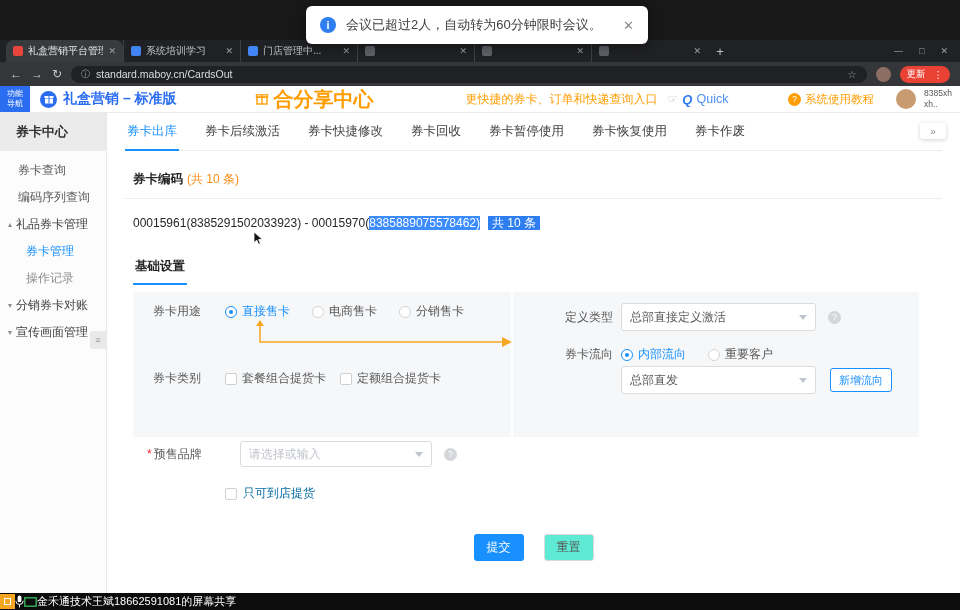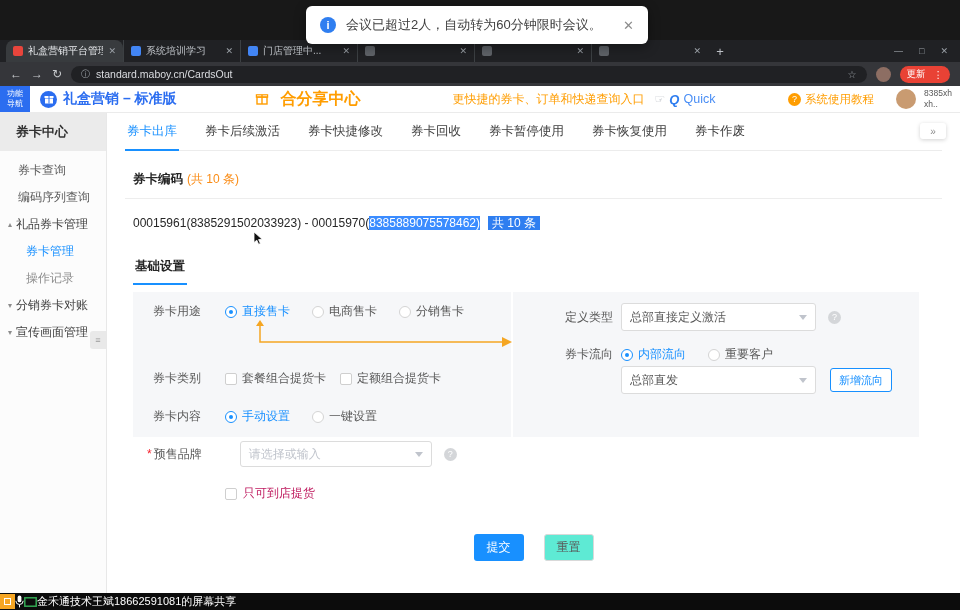--- a/index.html
+++ b/index.html
@@ -27,21 +27,21 @@
   #urlpill .info-ic { color:#9aa0a6; font-size:9px; }
   #urlpill .star { margin-left:auto; color:#9aa0a6; font-size:10px; }
   #addr-avatar { width:15px; height:15px; border-radius:50%; background:#8d6e63; flex:none; }
   #updatepill { background:#e94235; color:#fff; font-size:9.5px; border-radius:9px; padding:2px 7px; display:flex; gap:8px; align-items:center; flex:none; }
 
   
   #appheader { position:absolute; left:0; top:86px; width:960px; height:27px; background:#fff; border-bottom:1px solid #ebebeb; display:flex; align-items:center; }
   #navtoggle { width:30px; height:26px; background:#2b6df0; color:#fff; font-size:8px; line-height:1.2; display:flex; flex-direction:column; align-items:center; justify-content:center; flex:none; }
   #logo { width:17px; height:17px; border-radius:50%; background:#2b6df0; margin-left:10px; display:flex; align-items:center; justify-content:center; flex:none; }
   #brand { color:#2b6df0; font-weight:bold; font-size:14px; margin-left:6px; white-space:nowrap; }
-  #sharecenter { display:flex; align-items:center; gap:12px; margin-left:78px; color:#ff9d00; font-weight:bold; font-size:16px; white-space:nowrap; }
+  #sharecenter { display:flex; align-items:center; gap:5px; margin-left:78px; color:#ff9d00; font-weight:bold; font-size:20px; white-space:nowrap; }
   #quickhint { margin-left:92px; color:#ff9d00; font-size:12px; white-space:nowrap; }
   #quickgrp { display:flex; align-items:center; gap:4px; margin-left:10px; }
   .pointer-ic { color:#b9bdc4; font-size:12px; }
   .q-logo { color:#2f7ef0; font-weight:bold; font-style:italic; font-size:13px; }
   .q-text { color:#4a8ef5; font-size:12.5px; }
   #hdr-right { margin-left:auto; display:flex; align-items:center; gap:8px; padding-right:8px; }
   #tutorial { display:flex; align-items:center; gap:4px; color:#ff9d00; font-size:11.5px; white-space:nowrap; }
   .q-circle { width:13px; height:13px; border-radius:50%; background:#ff9d00; color:#fff; font-size:9px; display:flex; align-items:center; justify-content:center; }
   #hdr-avatar { width:20px; height:20px; border-radius:50%; background:#c99b71; margin-left:14px; flex:none; }
   #usertext { font-size:8.5px; color:#595959; line-height:1.25; }
@@ -92,21 +92,21 @@
   .chev { margin-left:auto; width:0; height:0; border-left:4px solid transparent; border-right:4px solid transparent; border-top:5px solid #c0c4cc; }
   .info-circle { width:13px; height:13px; border-radius:50%; background:#d4d6d9; color:#fff; font-size:9px; display:flex; align-items:center; justify-content:center; margin-left:12px; flex:none; }
   .req { color:#f5222d; margin-right:2px; }
 
   #row-usage    { left:46px;  top:190px;align-items:center; }
   #row-arrow    { position:absolute; left:145px; top:207px; }
   #row-category { left:46px;  top:257px; }
   #row-content  { left:46px;  top:295px; }
   #row-brand    { left:40px;  top:328px; }
   #row-brand .select { width:192px; margin-left:38px; }
-  #row-store    { left:118px; top:372px; color:#be185d; }
+  #row-store    { left:118px; top:372px; color:#0369a1; }
   #row-deftype  { left:458px; top:190px; }
   #row-deftype .select, #row-flow2 .select { width:195px; height:28px; }
   #row-flow     { left:458px; top:233px; }
   #row-flow2    { left:514px; top:253px; }
   #addflow { margin-left:14px; height:24px; padding:0 8px; background:#fff; border:1px solid #1890ff; color:#1890ff; border-radius:3px; font-size:11px; display:flex; align-items:center; }
   #row-submit { position:absolute; left:0; top:421px; width:100%; display:flex; justify-content:center; gap:20px; }
   .btn-primary { background:#1890ff; color:#fff; border:none; border-radius:3px; font-size:12px; padding:5px 13px; font-family:inherit; }
   .btn-default { background:#5eead4; color:#595959; border:1px solid #d9d9d9; border-radius:3px; font-size:12px; padding:4px 12px; font-family:inherit; }
 
   
@@ -311,31 +311,20 @@
         <span class="cb"></span>
         <span>套餐组合提货卡</span>
       </span>
       <span class="opt tight">
         <span class="cb"></span>
         <span>定额组合提货卡</span>
       </span>
     </div>
 
     
-    <div class="frow" id="row-content">
-      <span class="flabel">券卡内容</span>
-      <span class="opt sel">
-        <span class="radio sel"></span>
-        <span class="optlabel">手动设置</span>
-      </span>
-      <span class="opt">
-        <span class="radio"></span>
-        <span class="optlabel">一键设置</span>
-      </span>
-    </div>
 
     
     <div class="frow" id="row-brand">
       <span class="req">*</span>
       <span>预售品牌</span>
       <span class="select">
         <span class="ph">请选择或输入</span>
         <span class="chev"></span>
       </span>
       <span class="info-circle">?</span>

